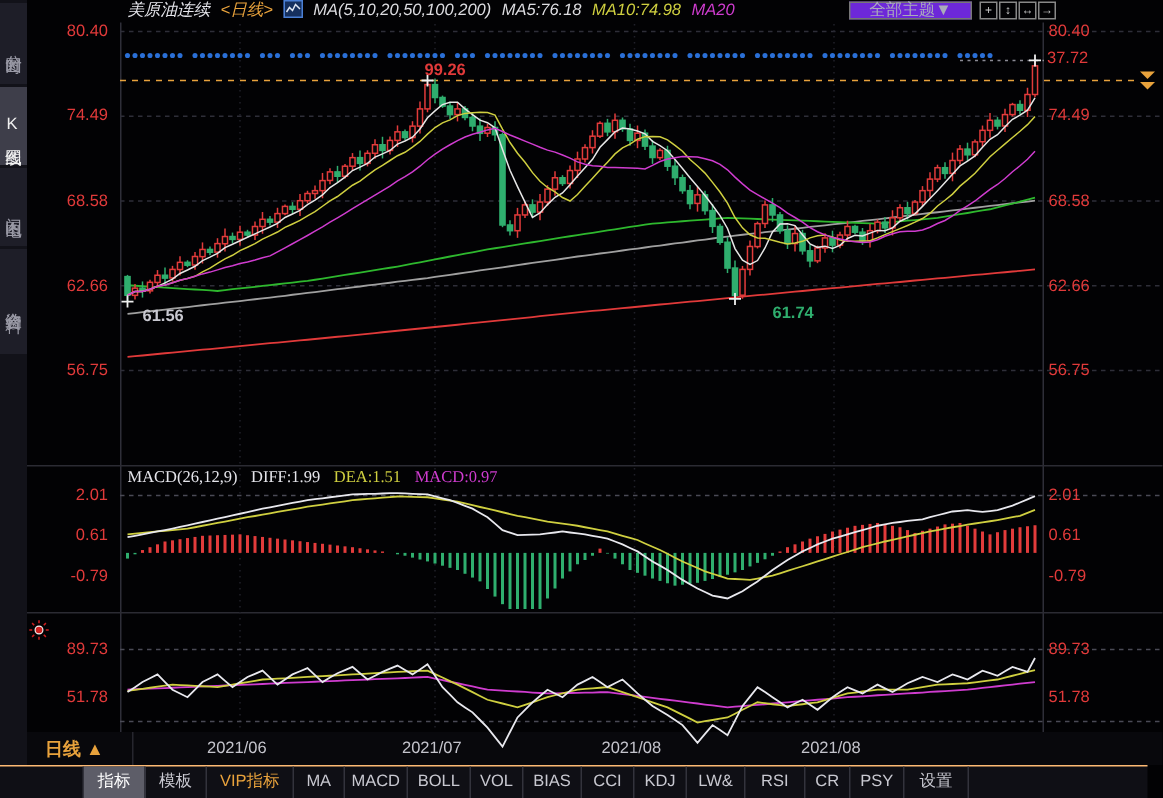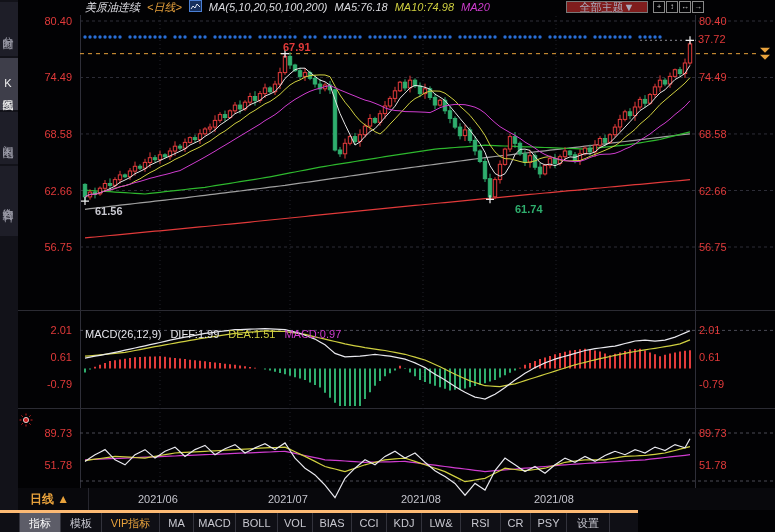--- a/index.html
+++ b/index.html
@@ -12,41 +12,41 @@
   .side-tab.sel{background:#3e3e4a;color:#f0f0f0;}
   .hdr{position:absolute;left:85px;top:0;height:14px;line-height:14px;font-size:11px;
     color:#dcdce0;white-space:nowrap;z-index:6;}
   .hdr span{margin-right:7px;font-style:italic;}
   .sym{color:#e4e4ea;}
   .per{color:#e8a23c;}
   .ma10c{color:#cfcf40;text-align:right;}
   .ma20c{color:#cf3ccf;}
   .cicon{display:inline-block;width:11px;height:10px;border:1px solid #4a7fd4;background:#16305e;
     vertical-align:-1px;margin-right:6px;}
-  .theme-btn{position:absolute;left:566px;top:1px;width:82px;height:12px;background:#7f1d1d;
+  .theme-btn{position:absolute;left:566px;top:1px;width:82px;height:12px;background:#6d28d9;
     border:1px solid #777;color:#aab;font-size:11px;line-height:11px;text-align:center;
     padding:0;z-index:7;font-family:"Liberation Sans",sans-serif;cursor:pointer;}
   .hicons{position:absolute;left:653px;top:1px;z-index:7;}
   .hicon{display:inline-block;width:10px;height:10px;border:1px solid #888;color:#ccc;
     font-size:8px;line-height:10px;text-align:center;margin-right:1px;vertical-align:top;cursor:pointer;}
   .axl{position:absolute;font-size:11px;color:#e13a3a;z-index:4;white-space:nowrap;}
   .axl-l{left:26px;width:46px;text-align:right;}
   .ann{position:absolute;font-size:11px;font-weight:bold;z-index:4;white-space:nowrap;}
   .phdr{position:absolute;left:85px;font-size:11px;color:#dcdce0;z-index:4;white-space:nowrap;}
   .phdr span{margin-right:9px;}
   .w{color:#e4e4ea;} .y{color:#cfcf40;} .m{color:#cf3ccf;}
   .divh{position:absolute;left:18px;width:757px;height:1px;background:#2b2b33;z-index:2;}
   .vax{position:absolute;width:1px;background:#2e2e38;z-index:1;}
   .xrow{position:absolute;left:0;top:488px;width:775px;height:22px;background:#08080c;z-index:2;}
   .pbtn{position:absolute;left:30px;top:491px;font-size:12px;font-weight:bold;color:#e8a23c;
     z-index:4;cursor:pointer;white-space:nowrap;}
   .xdate{position:absolute;top:493px;font-size:11px;color:#c4c4cc;z-index:4;}
   .xdiv{position:absolute;top:488px;width:1px;height:22px;background:#26262e;z-index:3;}
-  .tbar{position:absolute;left:0;top:510px;width:638px;height:22px;background:#0f0f15;
-    border-top:3px solid #fdba74;box-sizing:border-box;z-index:6;white-space:nowrap;}
+  .tbar{position:absolute;left:0;top:510px;width:765px;height:22px;background:#0f0f15;
+    border-top:1px solid #fdba74;box-sizing:border-box;z-index:6;white-space:nowrap;padding-left:36px;}
   .titem{display:inline-block;height:21px;line-height:21px;text-align:center;font-size:11px;
     color:#c8c8d0;border-right:1px solid #33333c;cursor:pointer;vertical-align:top;}
   .titem.sel{background:#5d5d68;color:#ffffff;}
   .titem.vip{color:#e8a23c;}
   .tspacer{display:inline-block;width:19px;height:21px;border-right:1px solid #33333c;vertical-align:top;}
   svg.layer{position:absolute;left:0;top:0;z-index:3;pointer-events:none;}
 </style>
 </head>
 <body>
 
@@ -66,21 +66,21 @@
   </div>
 
   <button class="theme-btn">全部主题▼</button>
   <div class="hicons" id="hicons"><span class="hicon">+</span><span class="hicon">↕</span><span class="hicon">↔</span><span class="hicon">→</span></div>
 
   <div class="vax" style="left:80px;top:15px;height:473px;"></div>
   <div class="vax" style="left:695px;top:15px;height:473px;"></div>
   <div class="divh" style="top:310px;"></div>
   <div class="divh" style="top:408px;"></div>
 
-  <div class="phdr" style="top:328px;">
+  <div class="phdr" style="top:312px;font-family:Liberation Serif, serif;">
     <span class="w">MACD(26,12,9)</span><span class="w">DIFF:1.99</span><span class="y">DEA:1.51</span><span class="m">MACD:0.97</span>
   </div>
 
 
   <div class="xrow"></div>
   <div class="xdiv" style="left:88px;"></div>
   <div class="pbtn"><span>日线</span> <span>▲</span></div>
 
   <div class="tbar" id="toolbar"><span class="tspacer"></span><span class="titem sel" style="width: 40px;">指标</span><span class="titem" style="width: 40px;">模板</span><span class="titem vip" style="width: 57px;">VIP指标</span><span class="titem" style="width: 33px;">MA</span><span class="titem" style="width: 41px;">MACD</span><span class="titem" style="width: 41px;">BOLL</span><span class="titem" style="width: 34px;">VOL</span><span class="titem" style="width: 38px;">BIAS</span><span class="titem" style="width: 34px;">CCI</span><span class="titem" style="width: 34px;">KDJ</span><span class="titem" style="width: 38px;">LW&amp;</span><span class="titem" style="width: 39px;">RSI</span><span class="titem" style="width: 29px;">CR</span><span class="titem" style="width: 35px;">PSY</span><span class="titem" style="width: 42px;">设置</span></div>
 
@@ -639,18 +639,18 @@
     <div class="axl axl-l" style="top: 351px;">0.61</div>
     <div class="axl" style="left: 699px; top: 351px;">0.61</div>
     <div class="axl axl-l" style="top: 377.6px;">-0.79</div>
     <div class="axl" style="left: 699px; top: 377.6px;">-0.79</div>
     <div class="axl axl-l" style="top: 427px;">89.73</div>
     <div class="axl" style="left: 699px; top: 427px;">89.73</div>
     <div class="axl axl-l" style="top: 458.999px;">51.78</div>
     <div class="axl" style="left: 699px; top: 458.999px;">51.78</div>
     <div class="ann" style="left: 95px; top: 205.035px; color: rgb(200, 200, 208);">61.56</div>
     <div class="ann" style="left: 495px; top: 203.315px; color: rgb(47, 174, 110); margin-left: 20px;">61.74</div>
-    <div class="ann" style="left: 283px; top: 40.6815px; color: rgb(225, 58, 58);">67.91</div>
+    <div class="ann" style="left: 283px; top: 40.6815px; color: rgb(225, 58, 58);">99.26</div>
     <div class="xdate" style="left: 138px;">2021/06</div>
     <div class="xdate" style="left: 268px; text-align: center;">2021/07</div>
     <div class="xdate" style="left: 401px;">2021/08</div>
     <div class="xdate" style="left: 534px;">2021/08</div>
   </div>
 
 </body></html>

